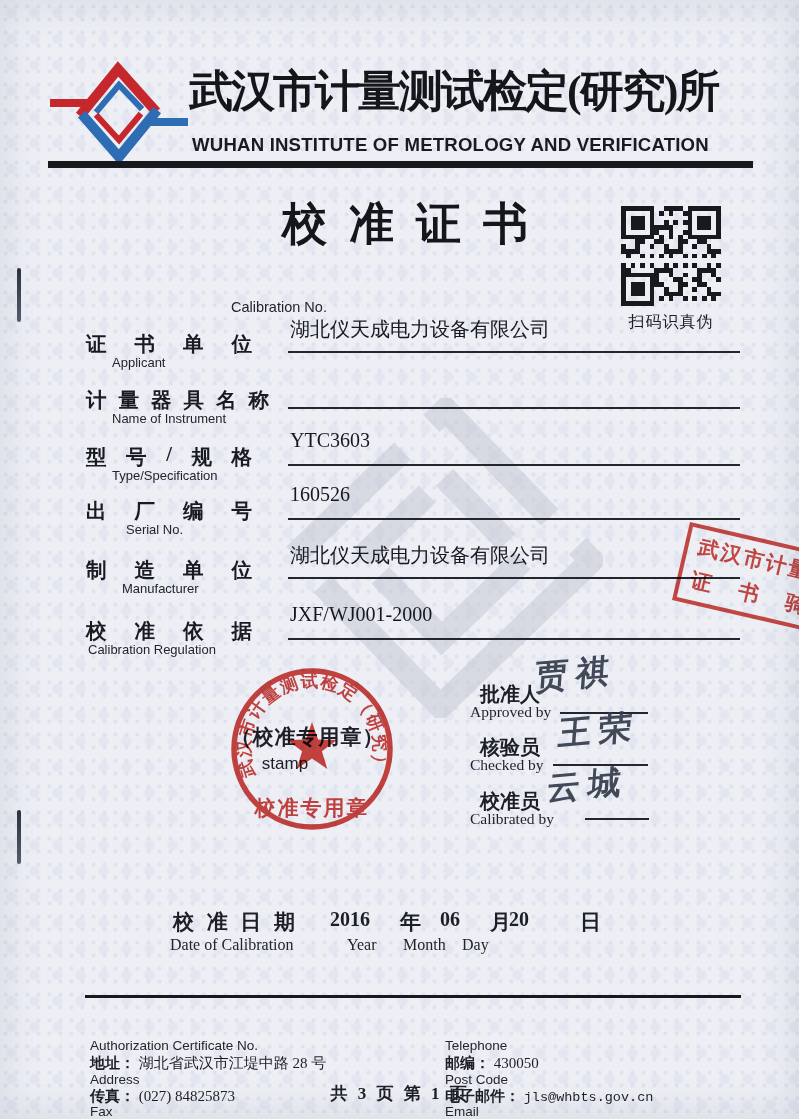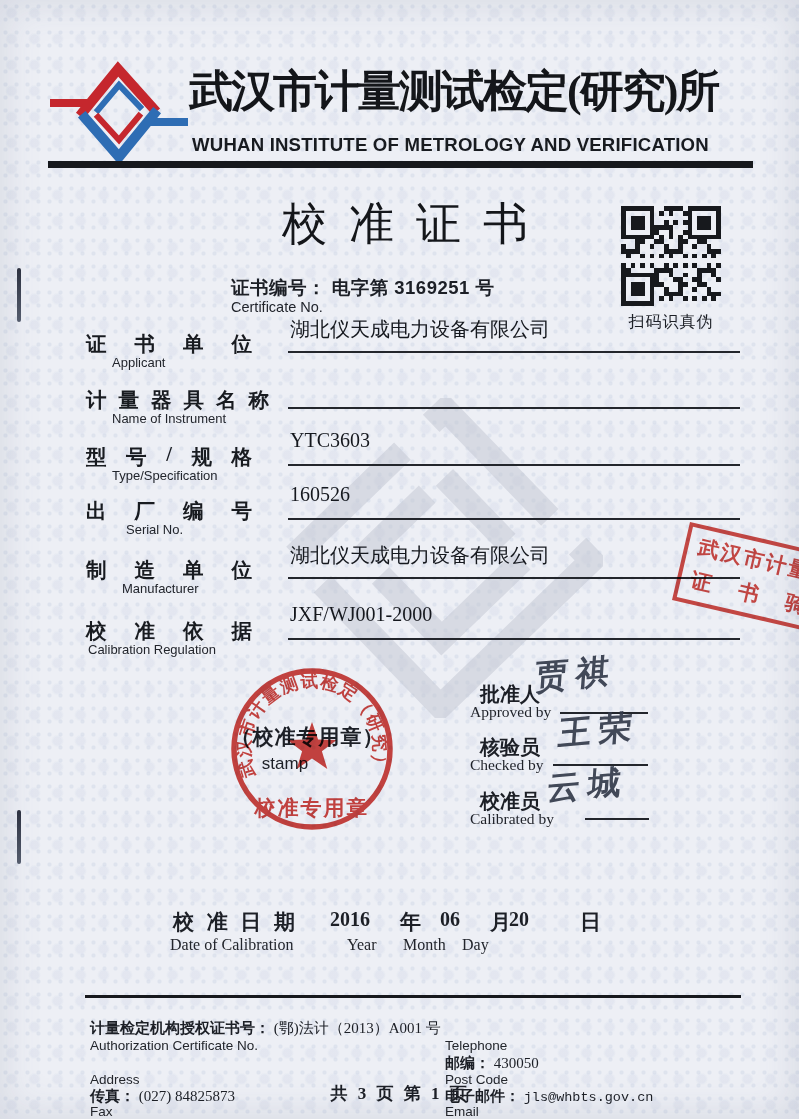--- a/index.html
+++ b/index.html
@@ -15,21 +15,21 @@
     color:#1c1f26;
   }
   .abs{position:absolute;}
   .sans{font-family:"Liberation Sans","DejaVu Sans",sans-serif;}
   .staple{width:4px;border-radius:2px;background:linear-gradient(#2c3140,#555d6e);height:54px;left:17px;}
   
   .org-cn{left:189px;top:62px;width:580px;font-size:44px;font-weight:900;letter-spacing:-2px;white-space:nowrap;color:#14161a;}
   .org-en{left:192px;top:134px;width:575px;font-size:18.6px;font-weight:bold;letter-spacing:.2px;white-space:nowrap;color:#181b20;}
   .head-rule{left:48px;top:161px;width:705px;height:7px;background:#17191d;}
   
-  .title-cn{left:105px;top:194px;width:600px;text-align:center;font-size:45px;font-weight:400;letter-spacing:22px;text-indent:22px;color:#14161a;}
+  .title-cn{left:105px;top:194px;width:600px;text-align:center;font-size:45px;font-weight:700;letter-spacing:22px;text-indent:22px;color:#14161a;}
   .title-en{left:105px;top:247px;width:600px;text-align:center;font-size:20px;color:#22252c;}
   .certno{left:231px;top:275px;font-size:18.5px;font-weight:700;letter-spacing:.5px;}
   .certno-en{left:231px;top:299px;font-size:14.5px;color:#22252c;}
   
   .qr-box{left:621px;top:206px;width:100px;height:100px;}
   .qr-caption{left:608px;top:312px;width:126px;text-align:center;font-size:16px;letter-spacing:1px;}
   
   .watermark{left:283px;top:398px;width:320px;height:320px;opacity:.5;z-index:0;}
   
   .f-row{left:86px;width:662px;height:56px;z-index:1;}
@@ -78,25 +78,21 @@
       <path d="M104,54 L69,97 L35,58" stroke="#2e6db4" stroke-width="10"></path>
       <path d="M48,50 L69,25 L90,47" stroke="#2e6db4" stroke-width="6"></path>
       <path d="M89,56 L69,80 L48,57" stroke="#c5272d" stroke-width="6"></path>
     </g>
   </svg>
   <div class="abs org-en sans">WUHAN INSTITUTE OF METROLOGY AND VERIFICATION</div>
   <div class="abs org-cn">武汉市计量测试检定(研究)所</div>
   <div class="abs head-rule"></div>
 
   <div class="abs title-cn">校准证书</div>
-  <div class="abs certno sans">
-    <span>证书编号：</span>
-    <span>电字第 3169251 号</span>
-  </div>
-  <div class="abs certno-en sans">Certificate No.</div>
+  <div class="abs certno-en sans">Calibration No.</div>
 
   <svg id="qr" class="abs qr-box" viewBox="0 0 21 21" shape-rendering="crispEdges">
       <rect x="0" y="0" width="1" height="1" fill="#17191d"></rect>
       <rect x="1" y="0" width="1" height="1" fill="#17191d"></rect>
       <rect x="2" y="0" width="1" height="1" fill="#17191d"></rect>
       <rect x="3" y="0" width="1" height="1" fill="#17191d"></rect>
       <rect x="4" y="0" width="1" height="1" fill="#17191d"></rect>
       <rect x="5" y="0" width="1" height="1" fill="#17191d"></rect>
       <rect x="6" y="0" width="1" height="1" fill="#17191d"></rect>
       <rect x="9" y="0" width="1" height="1" fill="#17191d"></rect>
@@ -430,25 +426,25 @@
   <div class="abs date-en" style="left:347px">Year</div>
   <div class="abs date-val" style="left:440px">06</div>
   <div class="abs date-cn" style="left:490px">月</div>
   <div class="abs date-en" style="left:403px">Month</div>
   <div class="abs date-val" style="left:509px">20</div>
   <div class="abs date-cn" style="left:580px">日</div>
   <div class="abs date-en" style="left:462px">Day</div>
 
   <div class="abs foot-rule"></div>
 
-  <div class="abs fl" style="left:90px;top:1019px">
-    <b>计量检定机构授权证书号：</b>
-    <span>(鄂)法计（2013）A001 号</span>
-  </div>
   <div class="abs fl-en sans" style="left:90px;top:1038px">Authorization Certificate No.</div>
+  <div class="abs fl" style="left:90px;top:1054px">
+    <b>地址：</b>
+    <span>湖北省武汉市江堤中路 28 号</span>
+  </div>
   <div class="abs fl-en sans" style="left:90px;top:1072px">Address</div>
   <div class="abs fl" style="left:90px;top:1087px">
     <b>传真：</b>
     <span>(027)  84825873</span>
   </div>
   <div class="abs fl-en sans" style="left:90px;top:1104px">Fax</div>
 
   <div class="abs fl-en sans" style="left:445px;top:1038px">Telephone</div>
   <div class="abs fl" style="left:445px;top:1054px">
     <b>邮编：</b>

